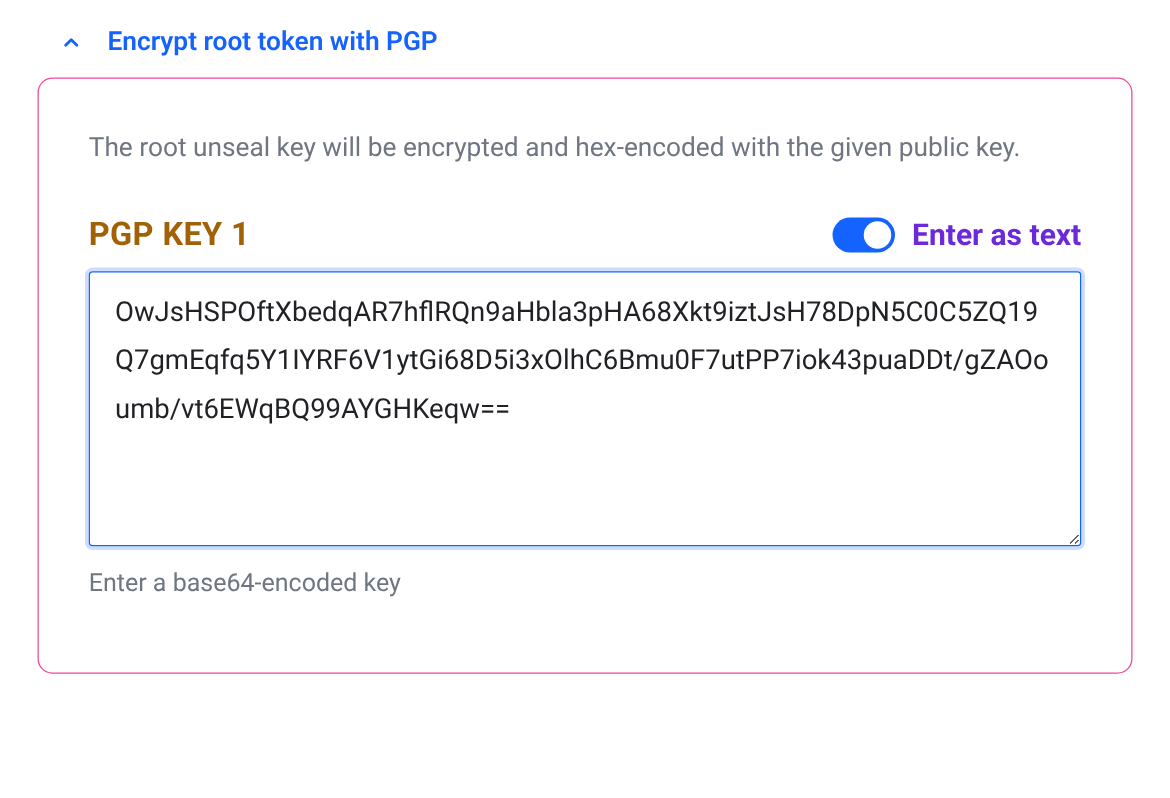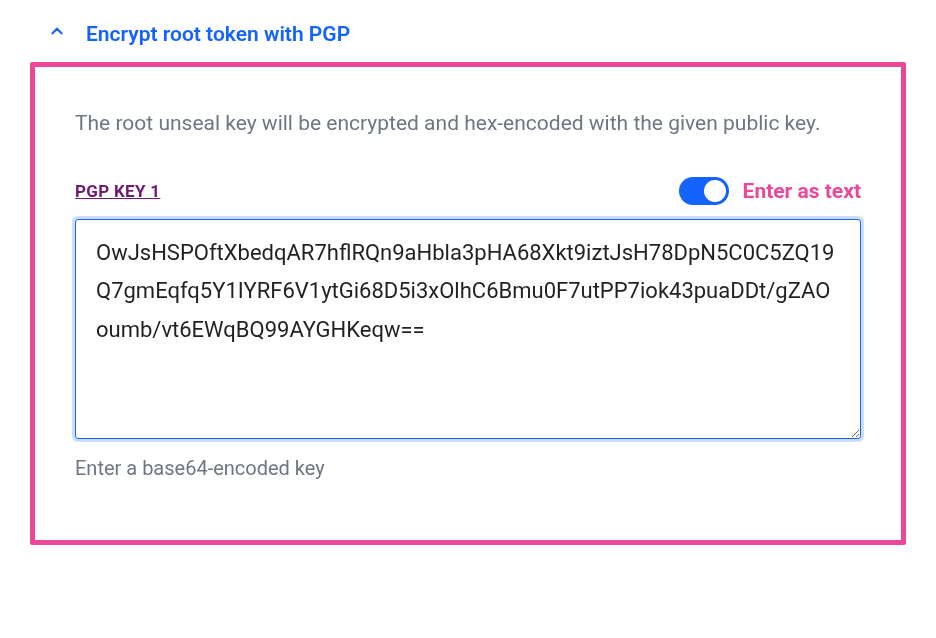--- a/index.html
+++ b/index.html
@@ -9,63 +9,62 @@
     }
     body {
       font-family: -apple-system, BlinkMacSystemFont, "Segoe UI", Roboto, Helvetica, Arial, sans-serif;
       background: #ffffff;
       width: 936px;
       height: 638px;
       padding: 8px 30px 30px 30px;
     }
     .accordion-header {
       display: flex;
-      align-items: flex-start;
+      align-items: center;
       gap: 20px;
       padding: 14px 14px 14px 18px;
       cursor: pointer;
     }
     .chevron-icon {
       color: #1563ff;
       display: flex;
       align-items: center;
     }
     .chevron-icon svg {
       width: 18px;
       height: 18px;
     }
     .accordion-title {
       color: #1563ff;
       font-size: 21px;
       font-weight: 600;
     }
     .panel {
-      border: 5px solid #ec4899;
-      border-radius: 2px;
+      border: 1px solid #ec4899;
+      border-radius: 12px;
       padding: 40px 40px 60px 40px;
       margin-top: 2px;
     }
     .description {
       color: #6f7682;
       font-size: 21px;
       line-height: 1.6;
       margin-bottom: 36px;
     }
     .field-row {
       display: flex;
       justify-content: space-between;
       align-items: center;
       margin-bottom: 14px;
     }
     .field-label {
-      color: #701a75;
-      font-size: 17px;
+      color: #a16207;
+      font-size: 26px;
       font-weight: 700;
       letter-spacing: 0.3px;
-      text-decoration: underline;
     }
     .toggle-wrap {
       display: flex;
       align-items: center;
       gap: 14px;
     }
     .toggle {
       width: 50px;
       height: 28px;
       background: #1563ff;
@@ -76,22 +75,22 @@
     .toggle-knob {
       width: 22px;
       height: 22px;
       background: #ffffff;
       border-radius: 50%;
       position: absolute;
       top: 3px;
       right: 3px;
     }
     .toggle-label {
-      color: #ec4899;
-      font-size: 21px;
+      color: #6d28d9;
+      font-size: 24px;
       font-weight: 700;
     }
     .textarea {
       width: 100%;
       height: 220px;
       border: 1px solid #1563ff;
       border-radius: 3px;
       outline: 3px solid rgba(21, 99, 255, 0.22);
       outline-offset: 0;
       padding: 14px 20px;

